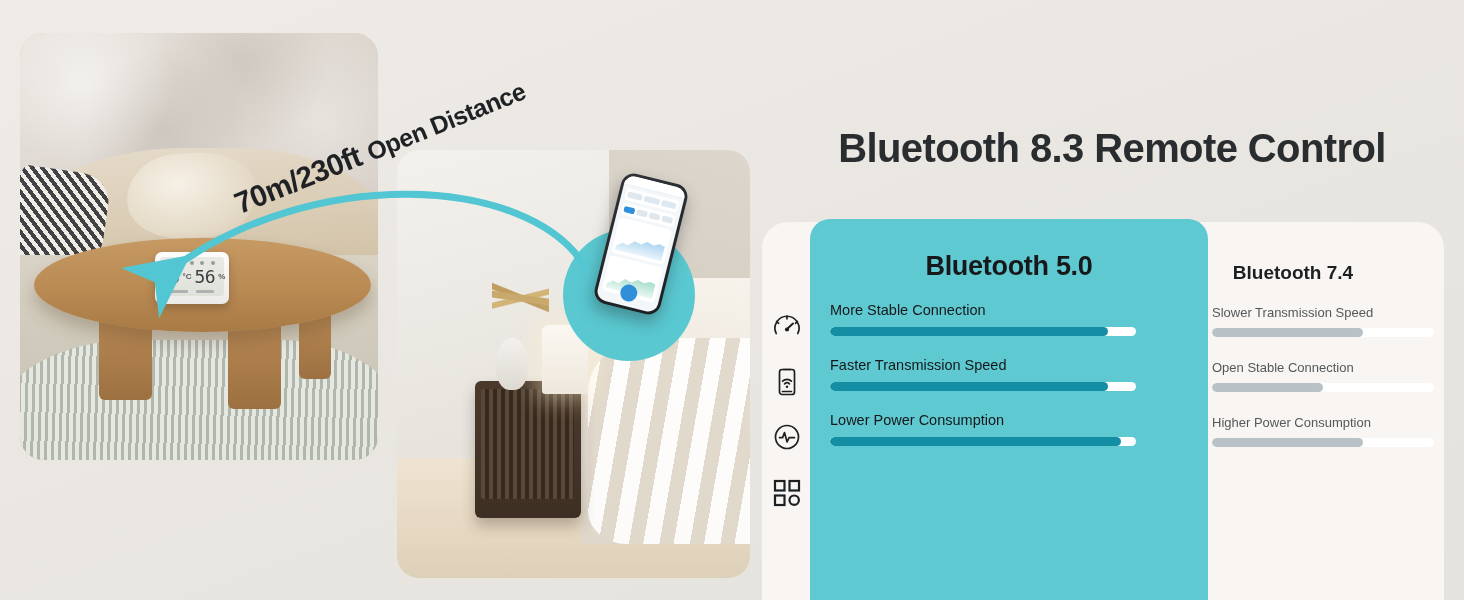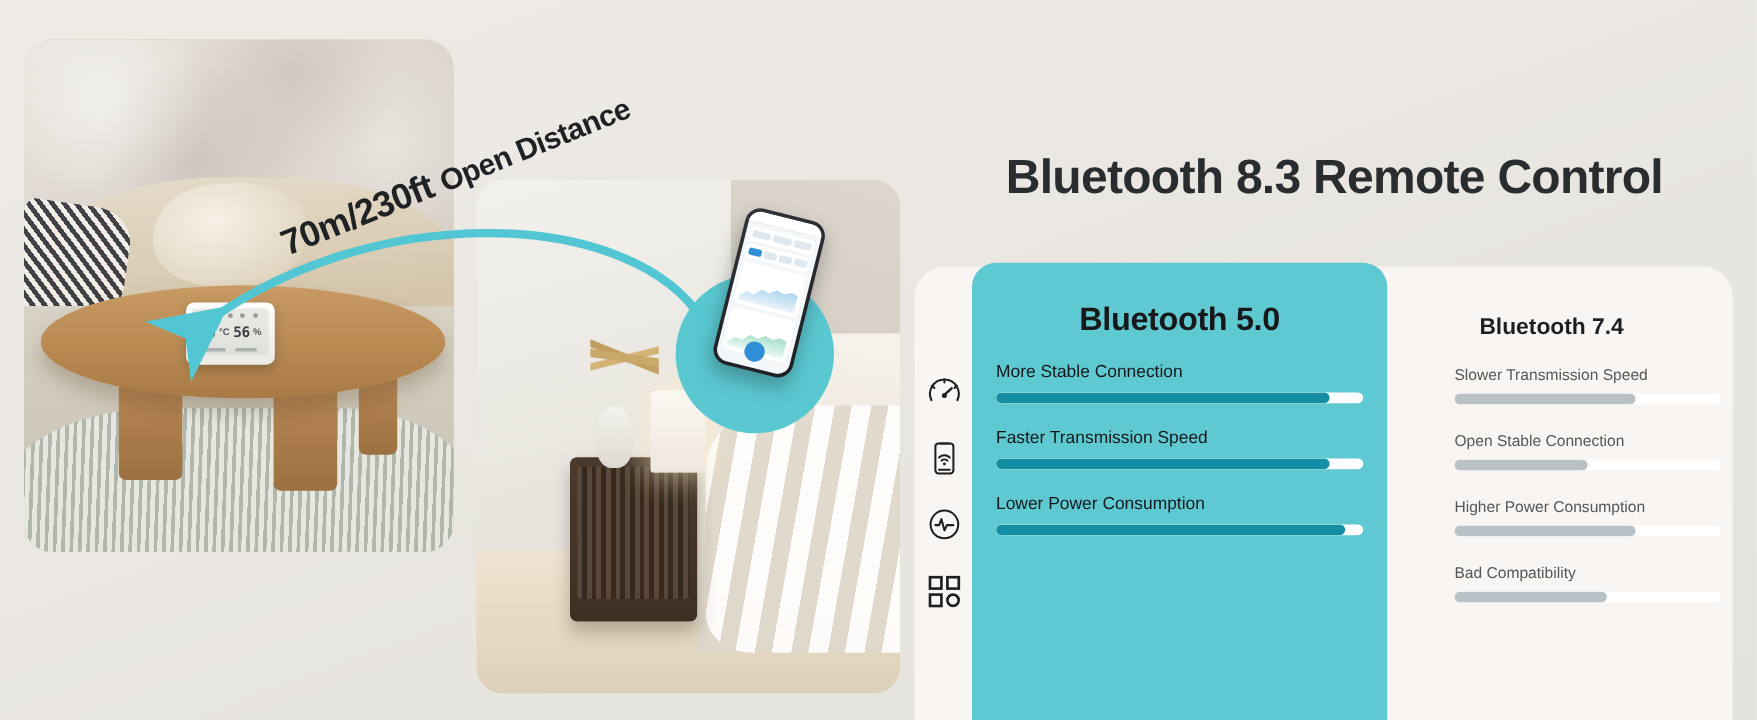--- a/index.html
+++ b/index.html
@@ -49,21 +49,21 @@
   .pl-leg.c{left:78%;top:63%;width:9%;height:18%;}
 
   
   .device{position:absolute;left:155px;top:252px;width:74px;height:52px;
     background:linear-gradient(180deg,#fdfdfd,#eceae7);
     border-radius:7px;box-shadow:0 4px 8px rgba(60,50,40,.3);}
   .device-screen{position:absolute;left:5px;top:5px;right:5px;bottom:8px;
     background:linear-gradient(180deg,#e9eae4,#dfe2da);border-radius:3px;
     display:flex;align-items:center;justify-content:center;gap:3px;}
   .d-val{font-family:"DejaVu Sans Mono","Liberation Mono",monospace;
-    font-size:12px;font-weight:700;color:#3b3f42;letter-spacing:-.5px;line-height:1;}
+    font-size:18px;font-weight:400;color:#3b3f42;letter-spacing:-.5px;line-height:1;}
   .d-unit{font-size:8px;font-weight:700;color:#55595c;vertical-align:top;}
   .d-topicons{position:absolute;left:6px;top:2px;right:6px;height:7px;
     display:flex;justify-content:space-around;align-items:center;}
   .d-dot{width:4px;height:4px;border-radius:50%;background:#7d8286;opacity:.75;}
   .d-bottombar{position:absolute;left:10px;right:10px;bottom:3px;height:3px;
     display:flex;justify-content:space-between;}
   .d-bb{width:40%;height:100%;background:#8a8f93;opacity:.6;border-radius:1px;}
 
   
   .photo-bed{
@@ -129,21 +129,21 @@
   
   .headline{position:absolute;left:760px;top:126px;width:704px;text-align:center;
     font-size:40px;font-weight:700;color:#2a2d2f;letter-spacing:-.6px;}
 
   .panel{position:absolute;left:762px;top:222px;width:682px;height:378px;
     background:#f8f5f2;border-radius:26px 26px 0 0;}
   .icon-col{position:absolute;left:0;top:0;width:48px;height:100%;}
   .icon-cell{position:absolute;left:10px;width:30px;height:30px;color:#1d2023;}
   .icon-cell svg{width:30px;height:30px;display:block;}
 
-  .card-bt5{position:absolute;left:810px;top:219px;width:346px;height:381px;
+  .card-bt5{position:absolute;left:810px;top:219px;width:398px;height:381px;
     background:#5fc9d1;border-radius:20px 20px 0 0;}
   .card-title5{position:absolute;left:0;right:0;top:32px;text-align:center;
     font-size:27px;font-weight:700;color:#16181a;letter-spacing:-.3px;}
   .card-title4{position:absolute;left:1172px;top:262px;width:242px;text-align:center;
     font-size:19px;font-weight:700;color:#1d2022;}
 
   .rows5{position:absolute;left:830px;top:303px;width:306px;}
   .rows4{position:absolute;left:1170px;top:306px;width:264px;}
 
   .row{margin-bottom:0;}
@@ -331,21 +331,15 @@
       <div class="track4">
         <div class="fill4" style="width: 50%;"></div>
       </div>
     </div>
     <div class="row row4">
       <div class="lbl4">Higher Power Consumption</div>
       <div class="track4">
         <div class="fill4" style="width: 68%;"></div>
       </div>
     </div>
-    <div class="row row4">
-      <div class="lbl4">Bad Compatibility</div>
-      <div class="track4">
-        <div class="fill4" style="width: 57%;"></div>
-      </div>
-    </div>
   </div>
 
 </div>
 
 </body></html>

